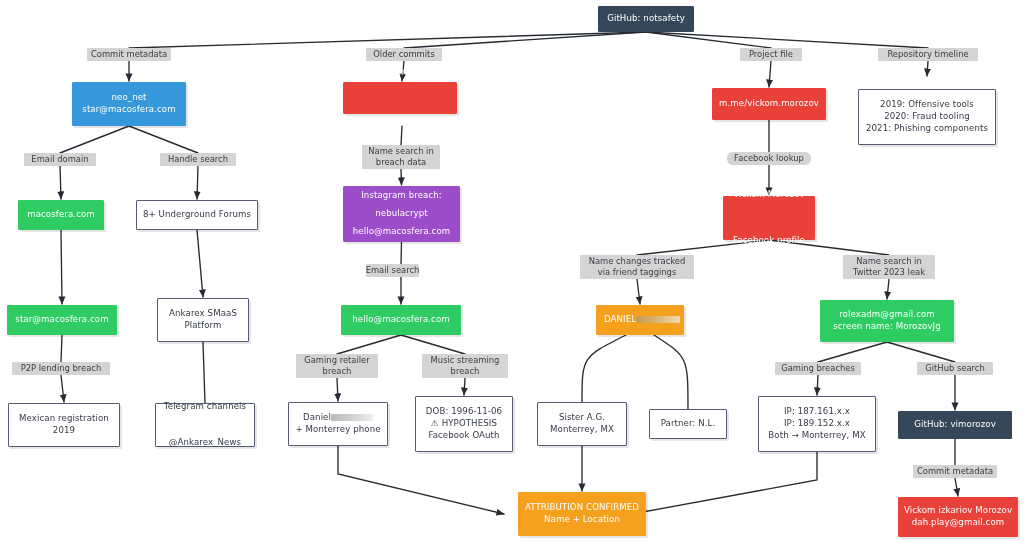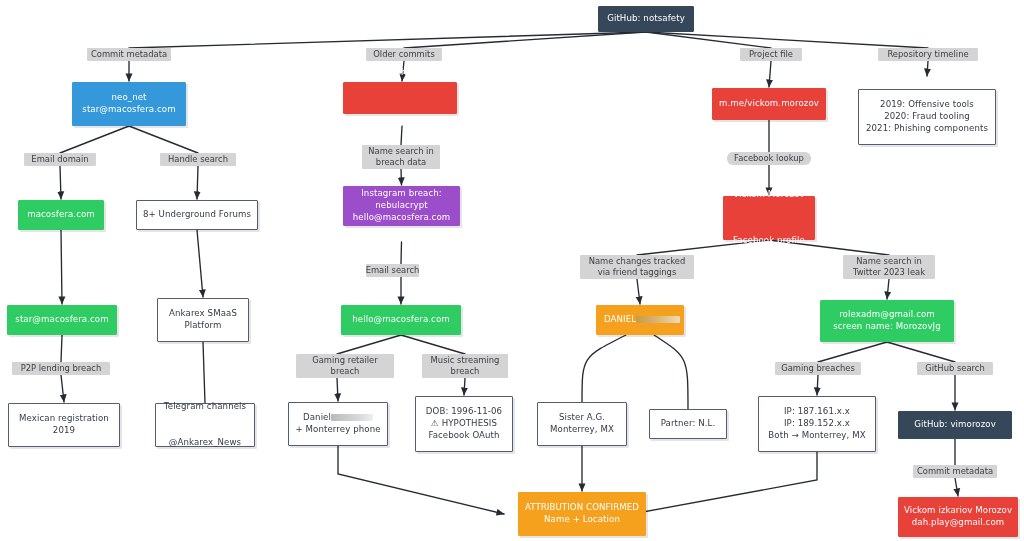--- a/index.html
+++ b/index.html
@@ -144,21 +144,21 @@
         <span class="ln">2019</span>
       </div>
       <div class="node f-white" style="left: 155px; top: 403px; width: 100px; height: 44px; gap: 24px;">
         <span class="ln">Telegram channels</span>
         <span class="ln">@Ankarex_News</span>
       </div>
       <div class="node f-red" style="left: 343px; top: 82px; width: 114px; height: 32px; gap: 39px;">
         <span class="ln">Vickom Ishlovenko</span>
         <span class="ln">star@macosfera.com</span>
       </div>
-      <div class="node f-purple" style="left: 343px; top: 186px; width: 117px; height: 40px;">
+      <div class="node f-purple" style="left: 343px; top: 186px; width: 117px; height: 56px; justify-content: space-between;">
         <span class="ln">Instagram breach:</span>
         <span class="ln">nebulacrypt</span>
         <span class="ln">hello@macosfera.com</span>
       </div>
       <div class="node f-green" style="left: 341px; top: 305px; width: 120px; height: 30px;">
         <span class="ln">hello@macosfera.com</span>
       </div>
       <div class="node f-white" style="left: 288px; top: 402px; width: 100px; height: 44px;">
         <span class="ln">Daniel<span class="redact" style="width: 42px;"></span></span>
         <span class="ln">+ Monterrey phone</span>
@@ -231,21 +231,21 @@
       <div class="elabel" style="left: 12px; top: 362px; width: 98px; height: 13px;">
         <span class="ln">P2P lending breach</span>
       </div>
       <div class="elabel" style="left: 362px; top: 145px; width: 78px; height: 24px;">
         <span class="ln">Name search in</span>
         <span class="ln">breach data</span>
       </div>
       <div class="elabel" style="left: 366px; top: 264px; width: 53px; height: 13px;">
         <span class="ln">Email search</span>
       </div>
-      <div class="elabel" style="left: 296px; top: 354px; width: 98px; height: 24px;">
+      <div class="elabel" style="left: 296px; top: 354px; width: 82px; height: 24px;">
         <span class="ln">Gaming retailer</span>
         <span class="ln">breach</span>
       </div>
       <div class="elabel" style="left: 422px; top: 354px; width: 86px; height: 24px;">
         <span class="ln">Music streaming</span>
         <span class="ln">breach</span>
       </div>
       <div class="elabel" style="left: 727px; top: 152px; width: 84px; height: 13px; border-radius: 6px;">
         <span class="ln">Facebook lookup</span>
       </div>

